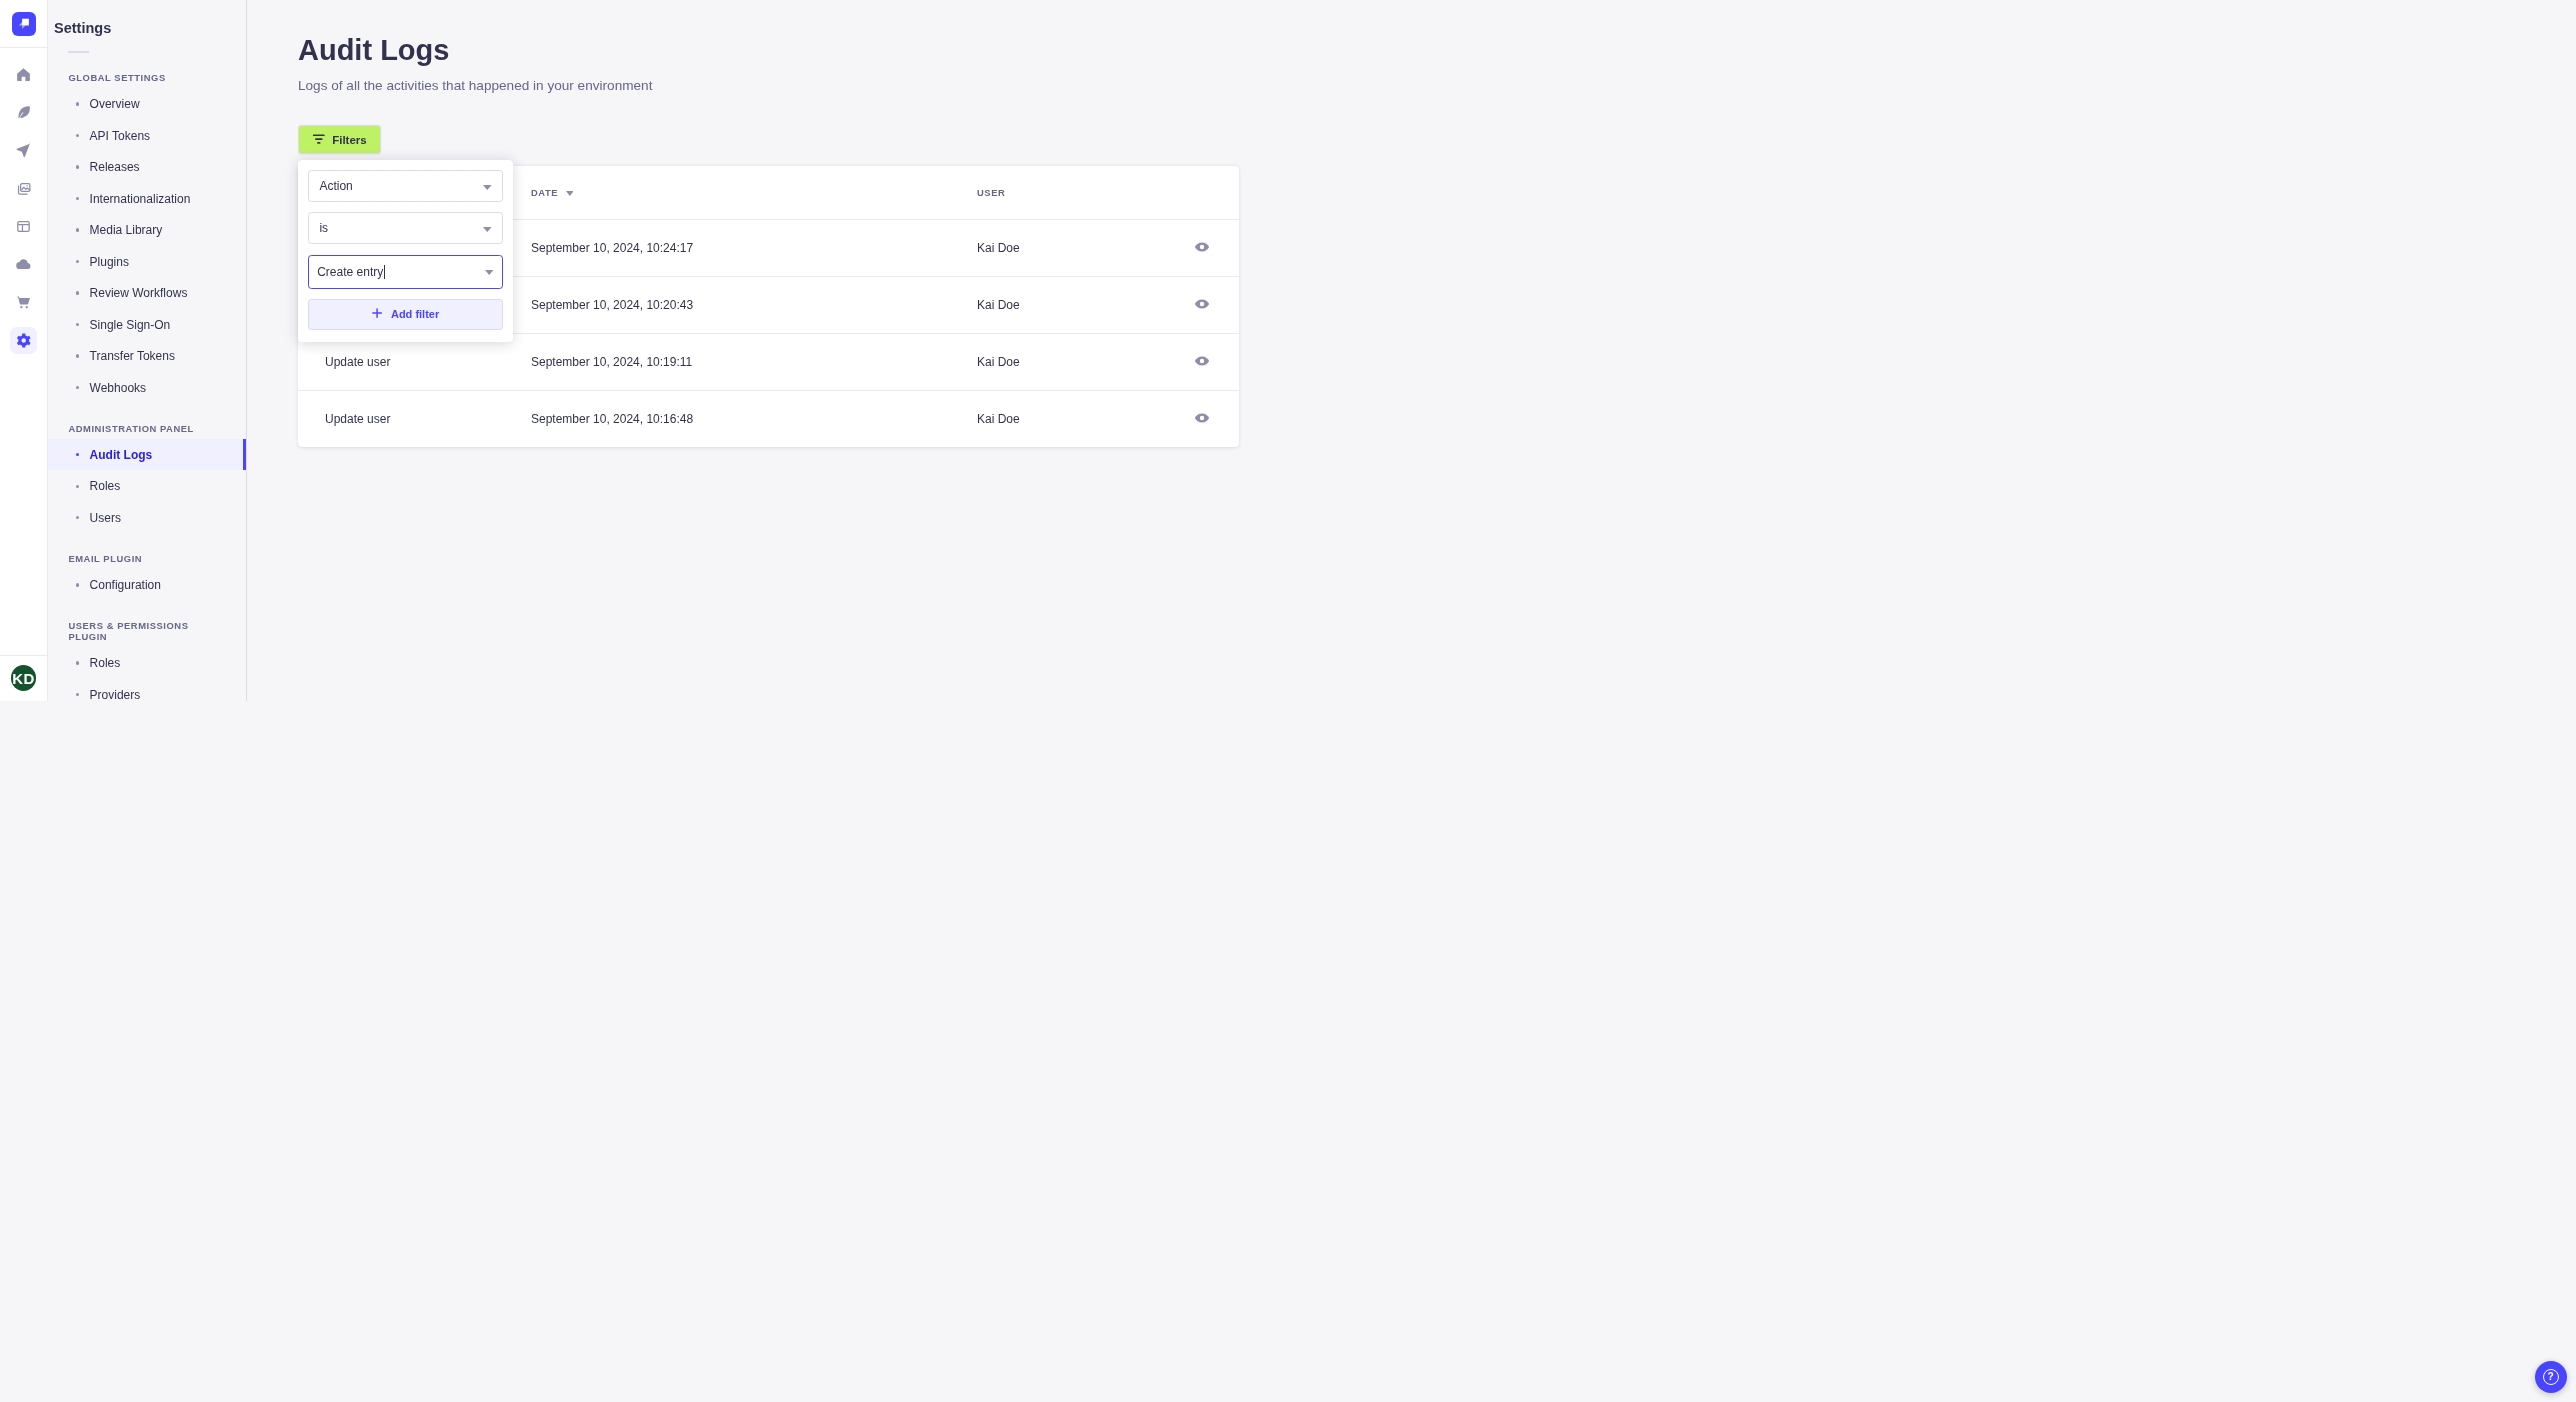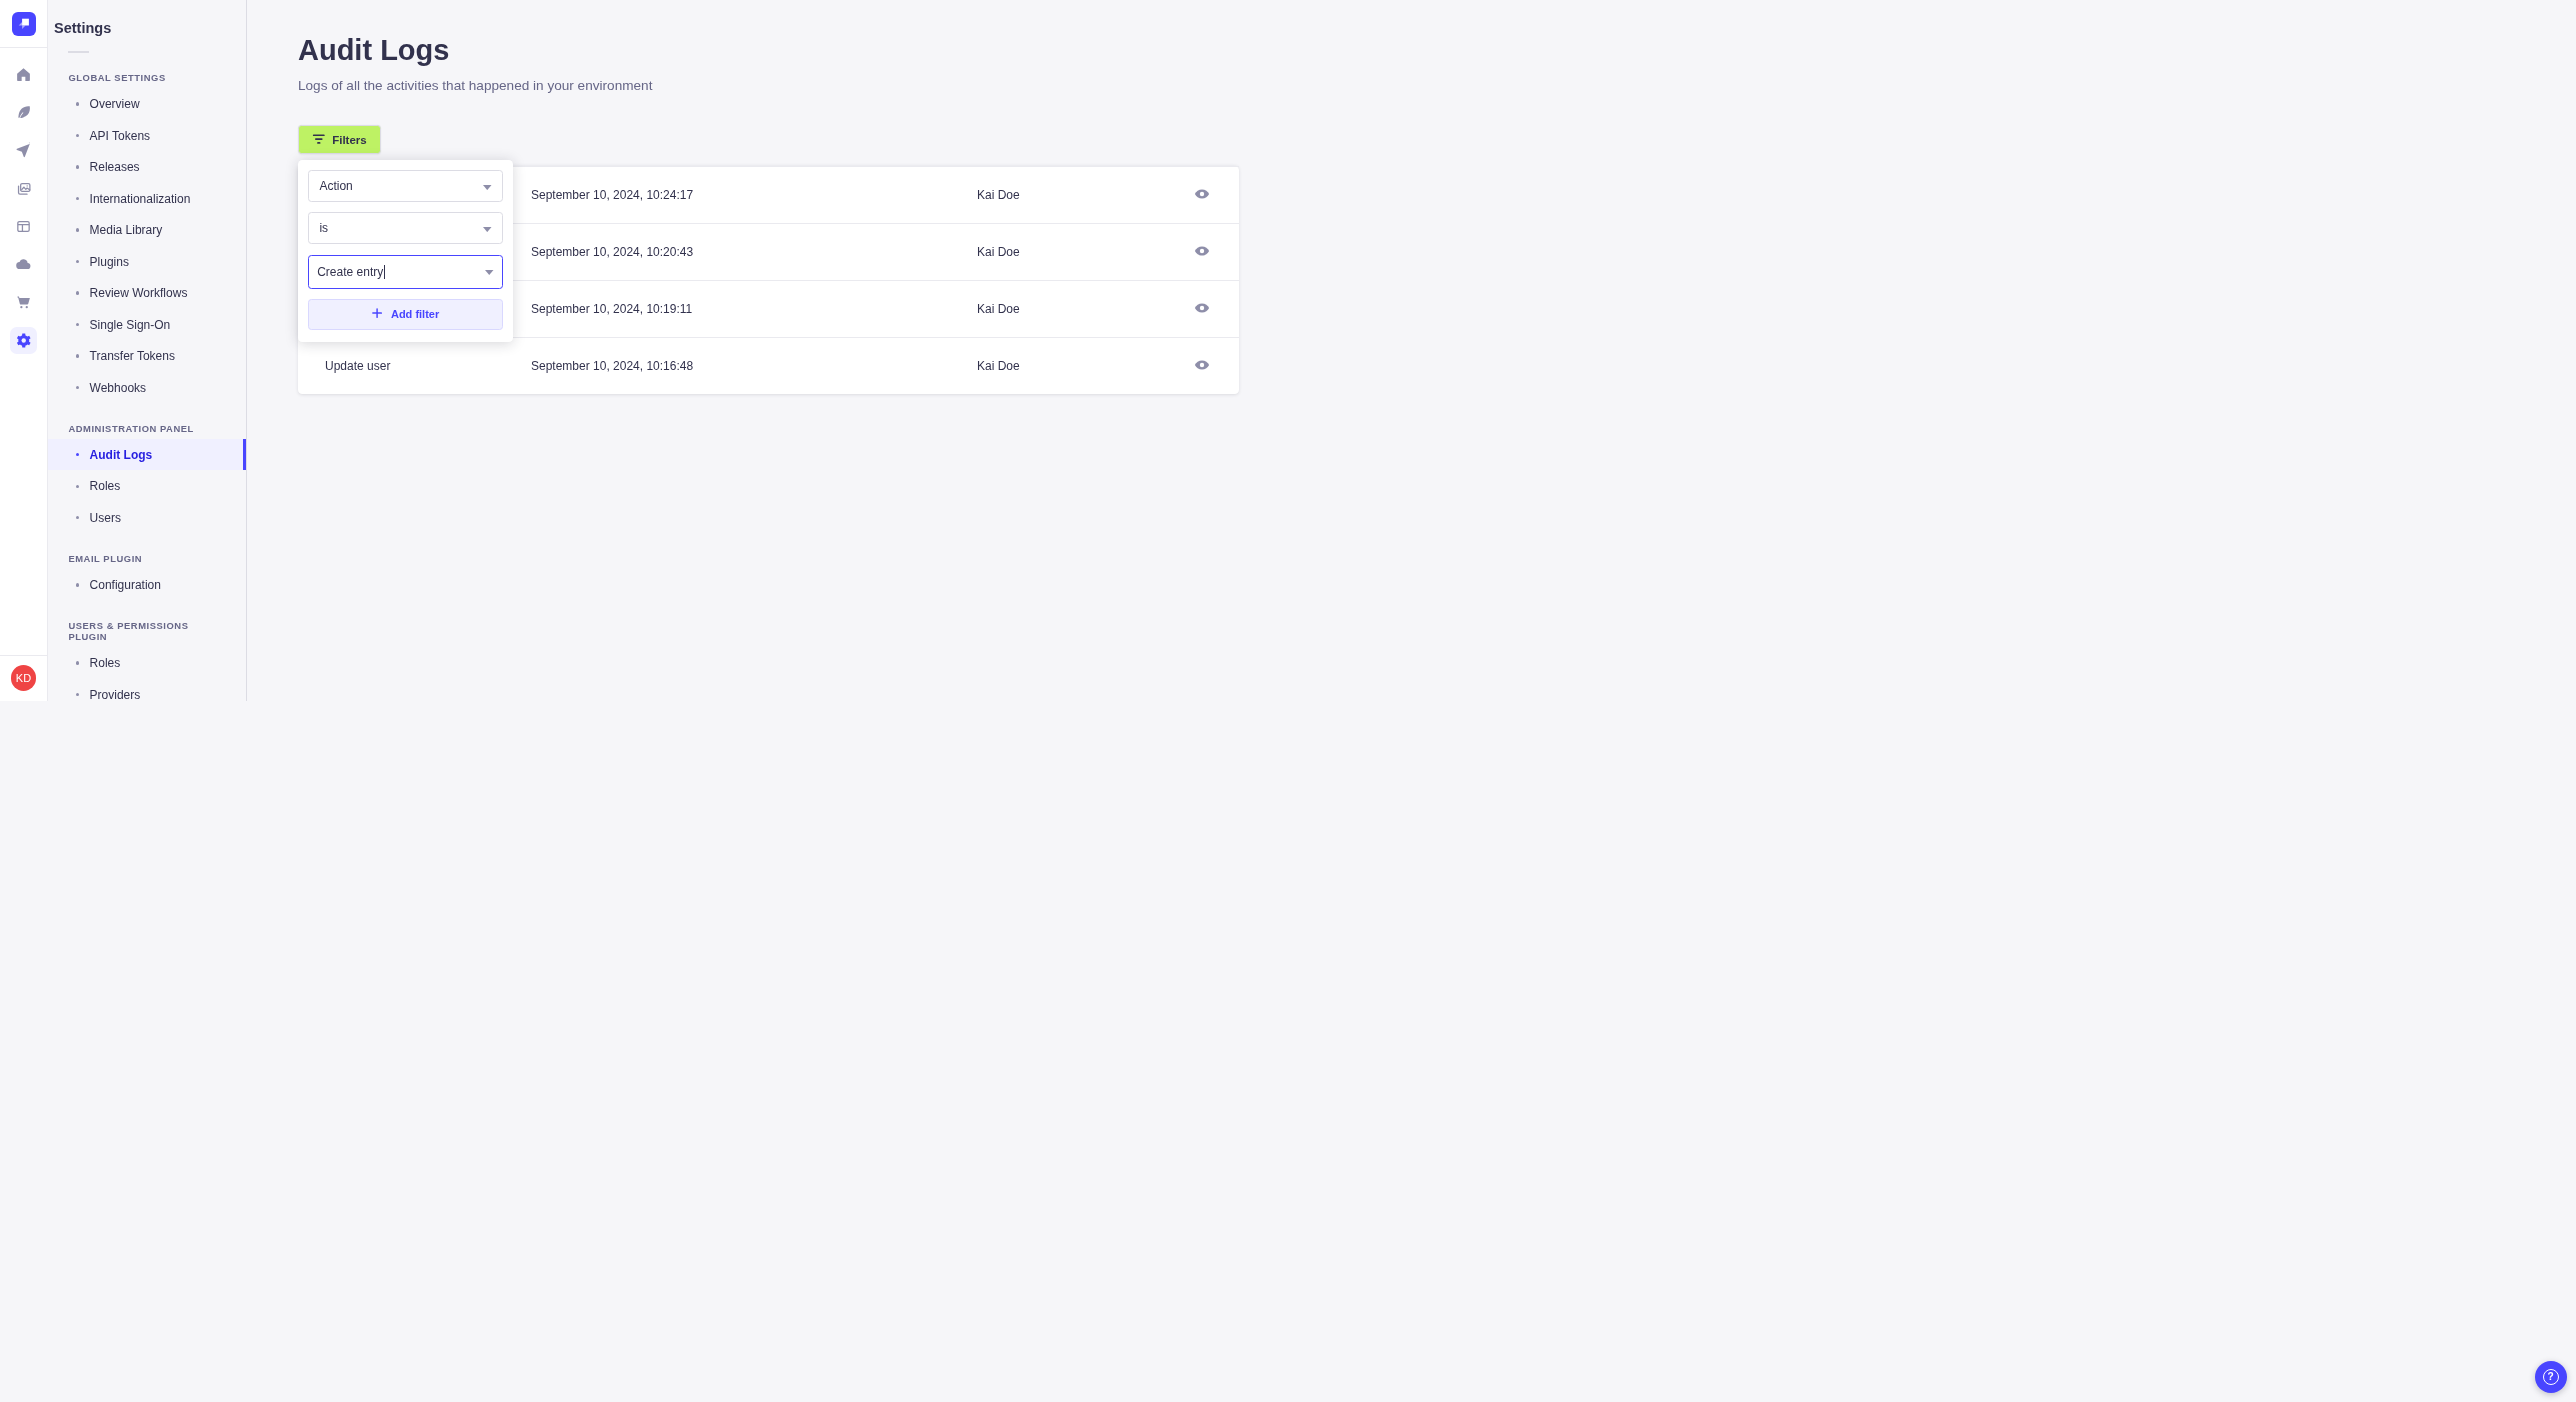--- a/index.html
+++ b/index.html
@@ -25,22 +25,22 @@
   .rail-nav { display: flex; flex-direction: column; gap: 11px; margin-top: 12.8px; align-items: center; }
   .rail-btn {
     width: 27px; height: 27px; border-radius: 6.8px; display: flex;
     align-items: center; justify-content: center; cursor: pointer; background: transparent; border: none;
   }
   .rail-btn svg { display: block; }
   .rail-btn.active { background: #f0f0ff; }
   .rail-spacer { flex: 1; }
   .rail-bottom { align-self: stretch; border-top: 0.9px solid #eaeaef; display: flex; justify-content: center; padding: 9.4px 0 10.2px; }
   .avatar {
-    width: 25.6px; height: 25.6px; border-radius: 50%; background: #ef4444; color: #fff;
-    font-size: 11px; font-weight: 400; display: flex; align-items: center; justify-content: center;
+    width: 25.6px; height: 25.6px; border-radius: 50%; background: #14532d; color: #fff;
+    font-size: 15px; font-weight: 700; display: flex; align-items: center; justify-content: center;
     letter-spacing: .02em; cursor: pointer; border: none;
   }
 
   
   .sidebar {
     width: 199px; background: #f6f6f9; border-right: 0.9px solid #dcdce4;
     flex-shrink: 0; padding-top: 20.4px; overflow: hidden; position: relative;
   }
   .sidebar-title { margin-left: 6px; font-size: 14.5px; font-weight: 700; color: #32324d; }
   .sidebar-rule { width: 20.4px; height: 1.7px; background: #dcdce4; margin: 14.5px 0 0 20.4px; }
@@ -299,20 +299,31 @@
               <rect x="1" y="0.5" width="14" height="2" rx="1"></rect>
               <rect x="3.5" y="5" width="9" height="2" rx="1"></rect>
               <rect x="6" y="9.5" width="4" height="2" rx="1"></rect>
             </g>
           </svg></span>
       <span>Filters</span>
     </button>
 
     
     <section class="table-card">
+      <div class="t-row t-head">
+        <button class="t-col">ACTION</button>
+        <button class="t-col">
+          <span>DATE</span>
+          <span><svg width="7.7" height="5.1" viewBox="0 0 9 6">
+                <polygon points="0,0 9,0 4.5,6" fill="#8e8ea9"></polygon>
+              </svg></span>
+        </button>
+        <button class="t-col">USER</button>
+        <span></span>
+      </div>
 
       <div class="t-row t-body-row">
         <span></span>
         <span>September 10, 2024, 10:24:17</span>
         <span>Kai Doe</span>
         <button class="eye-btn">
             <span><svg width="16" height="16" viewBox="0 0 24 24">
                 <path fill="#8e8ea9" d="M12 5.2C7.2 5.2 3.1 8 1.3 12c1.8 4 5.9 6.8 10.7 6.8S20.9 16 22.7 12C20.9 8 16.8 5.2 12 5.2z"></path>
                 <circle cx="12" cy="12" r="3.3" fill="#ffffff"></circle>
               </svg></span>

